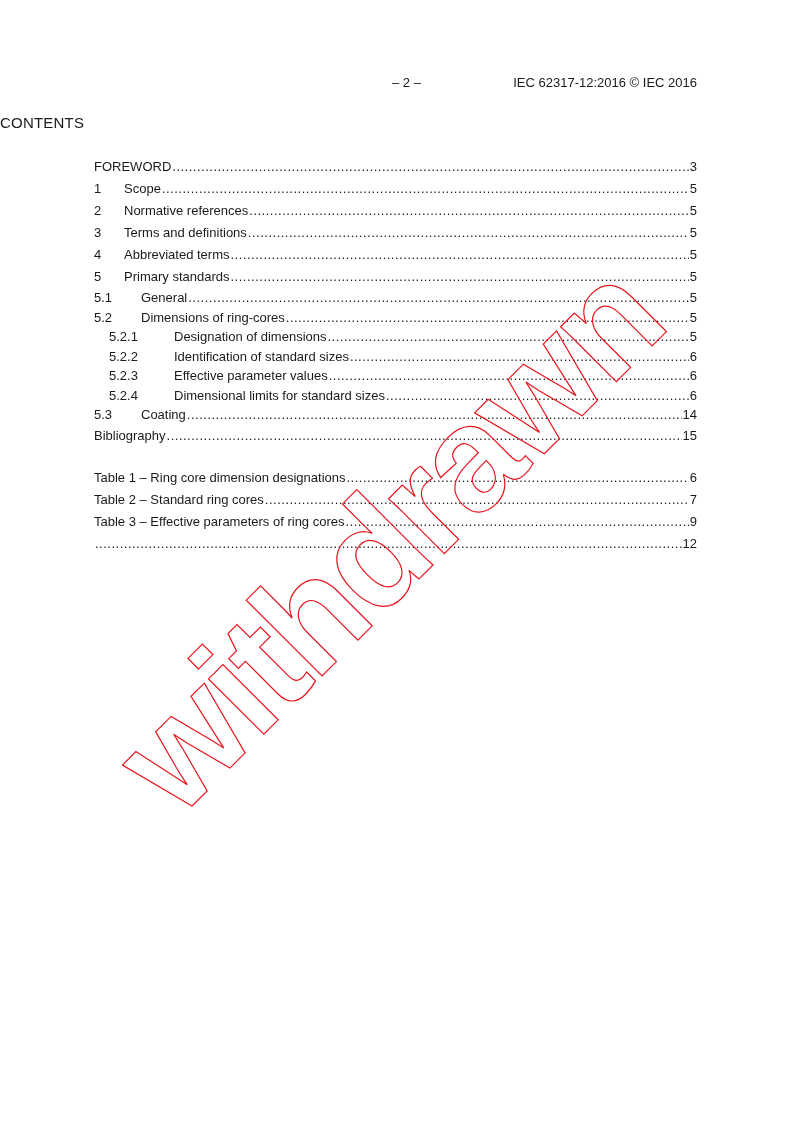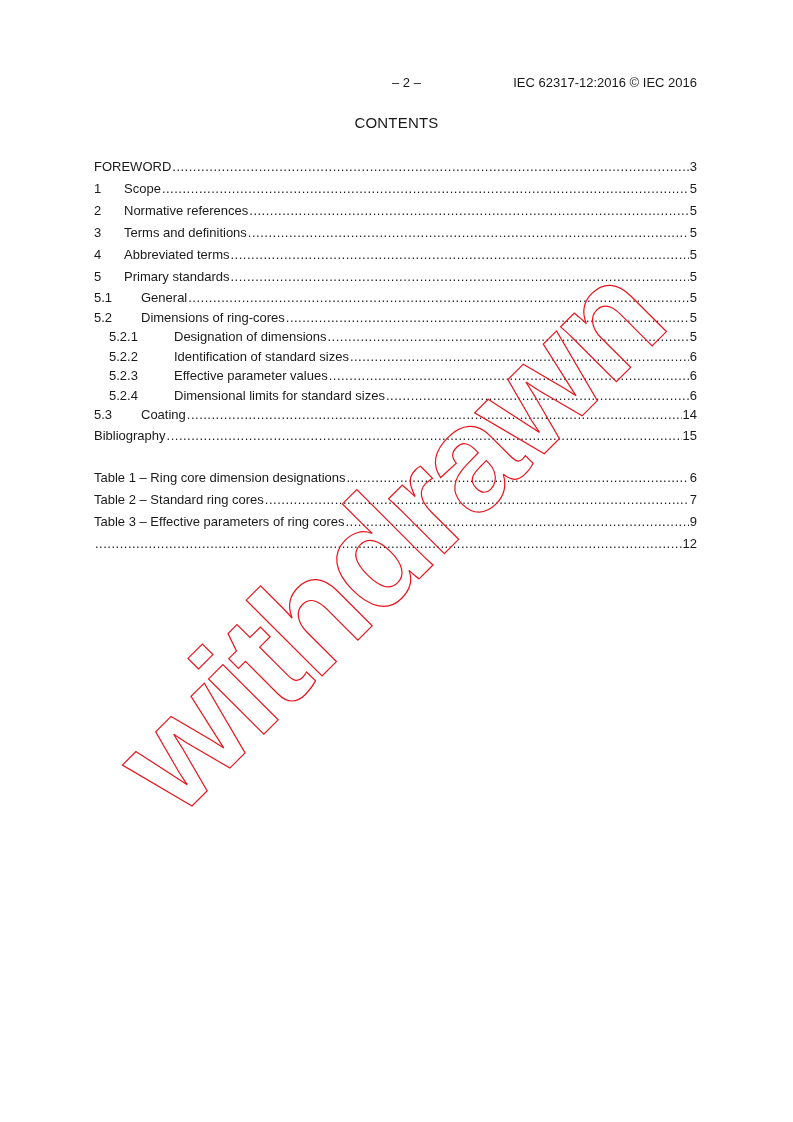--- a/index.html
+++ b/index.html
@@ -12,21 +12,21 @@
       color: #1a1a1a;
     }
     .page-header {
       position: absolute; top: 75px; left: 94px; width: 603px; height: 18px;
       font-size: 13px;
     }
     .page-number { position: absolute; left: 298px; top: 0; }
     .doc-id { position: absolute; right: 0; top: 0; text-align: right; }
     .contents-title {
       position: absolute; top: 114px; left: 0; width: 793px;
-      text-align: center; font-size: 15px; letter-spacing: 0.2px;
+      text-align: left; font-size: 15px; letter-spacing: 0.2px;
     }
     .toc {
       position: absolute; left: 94px; width: 603px; top: 156px;
       font-size: 13px;
     }
     .toc-row {
       display: flex; align-items: baseline; height: 22px; line-height: 22px;
       white-space: nowrap; overflow: hidden;
     }
     .toc-row.l2 { height: 19.5px; line-height: 19.5px; }

